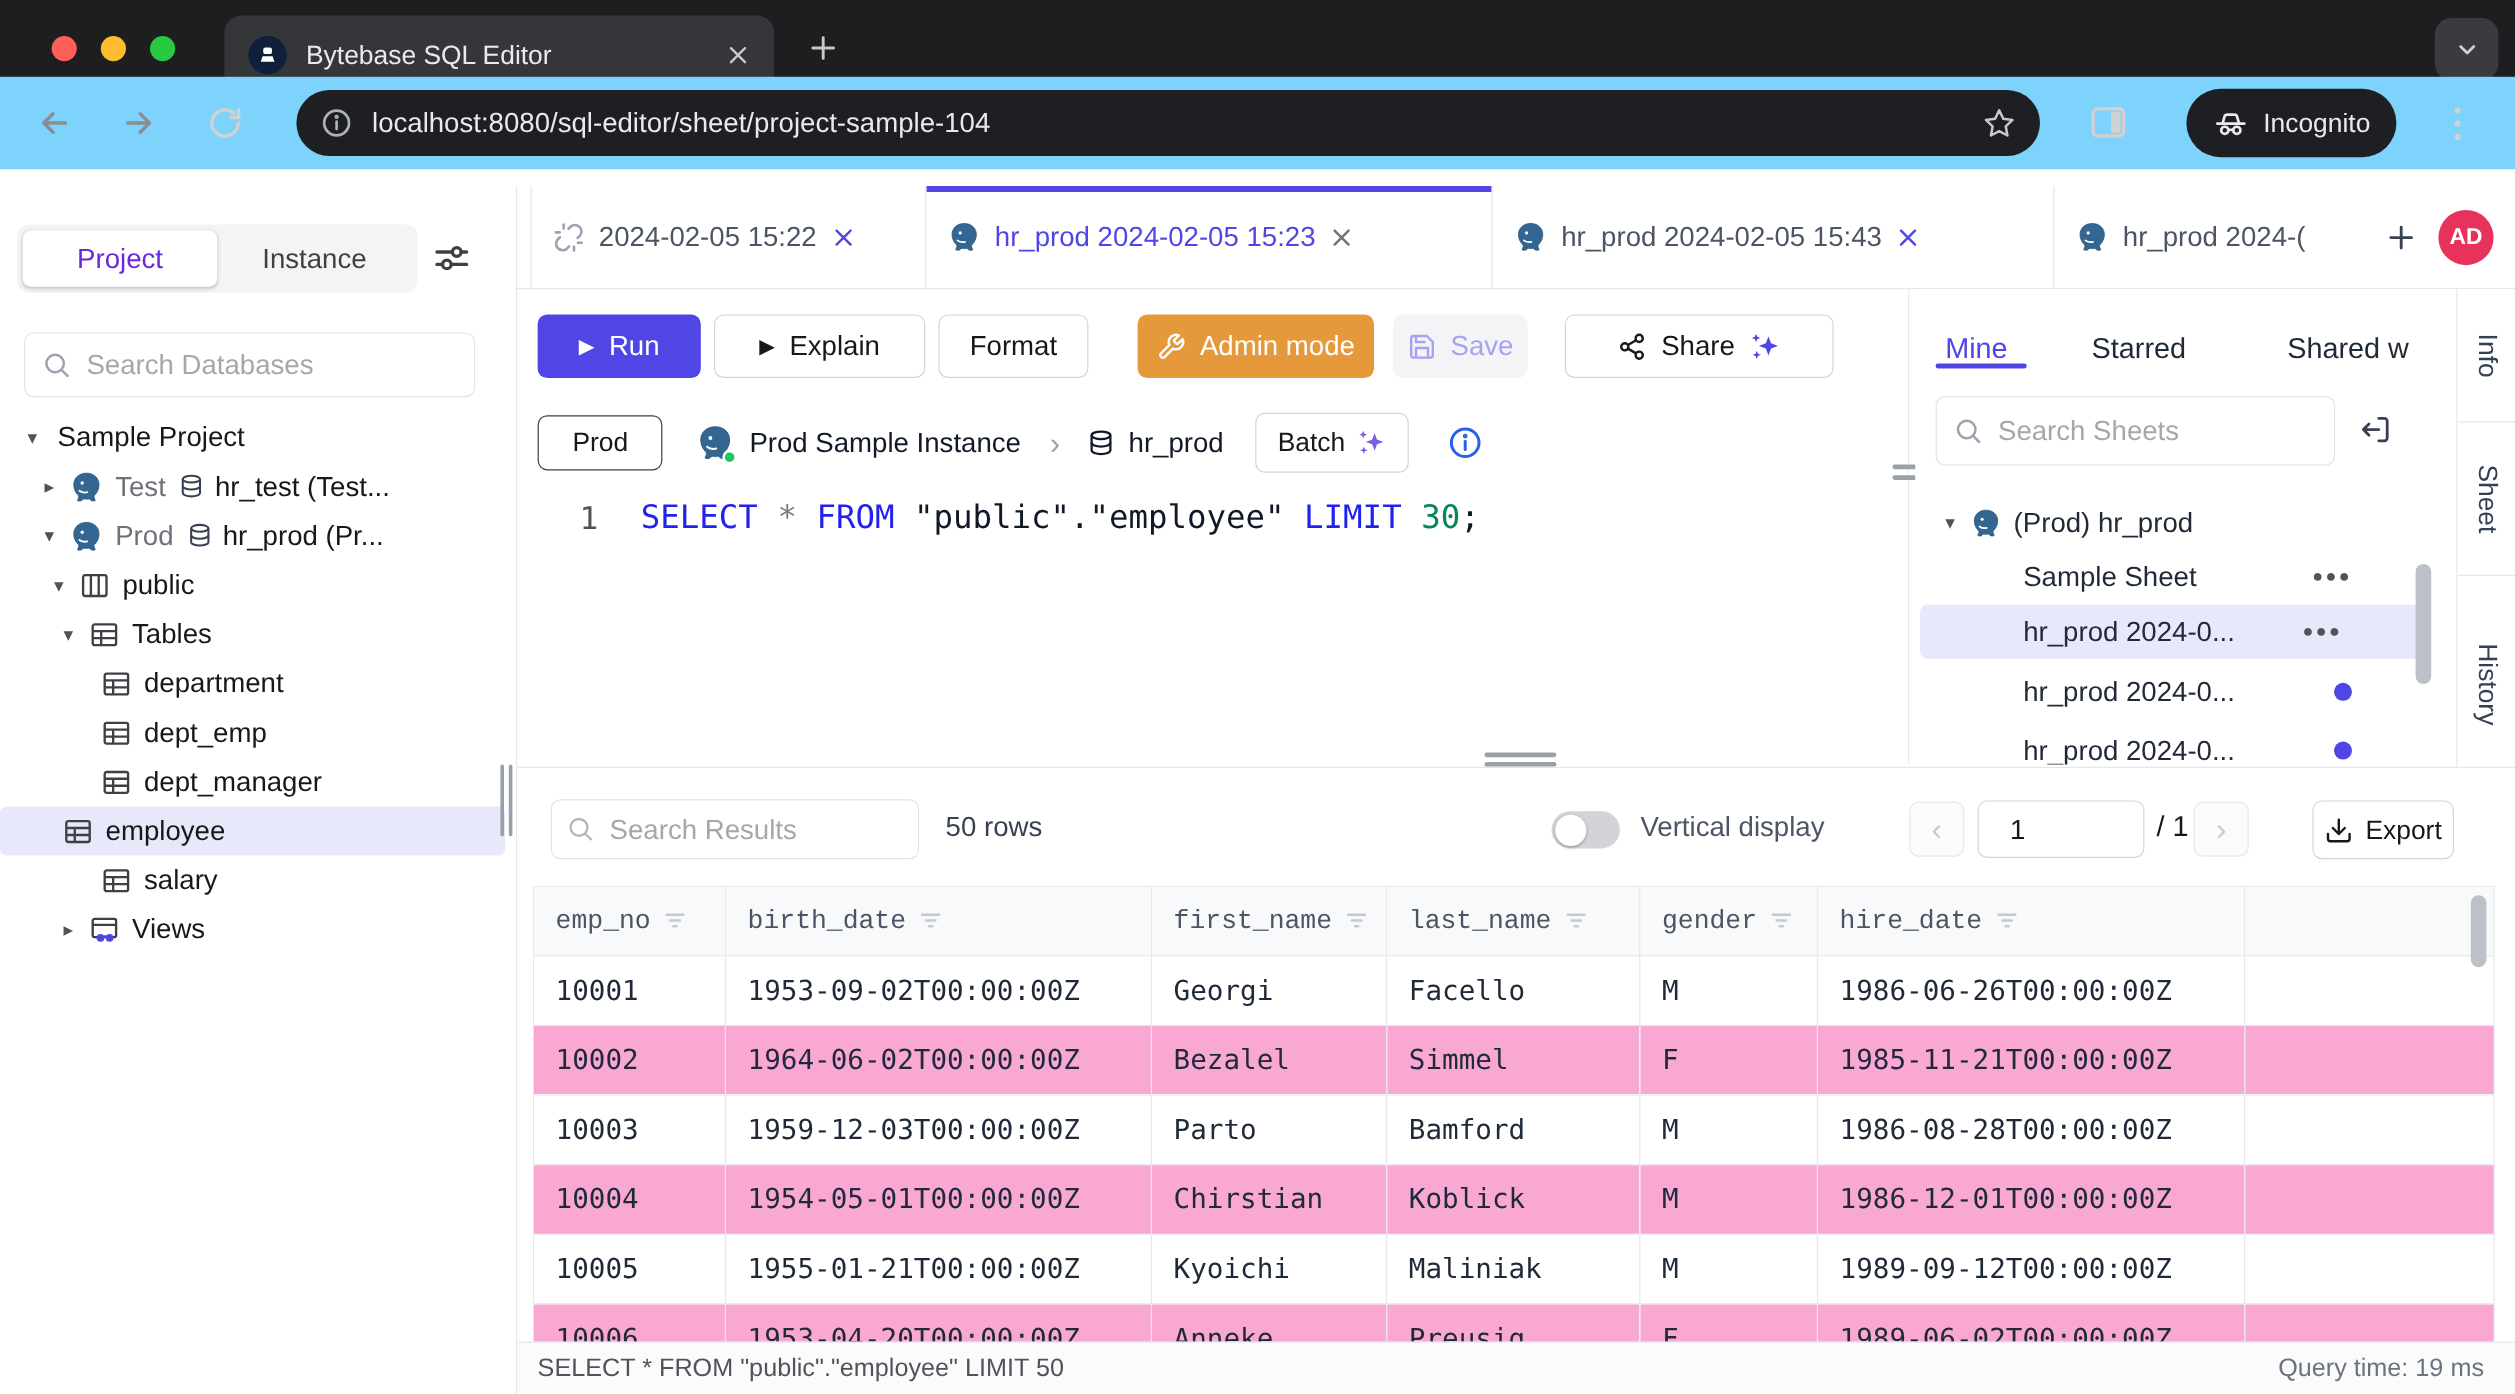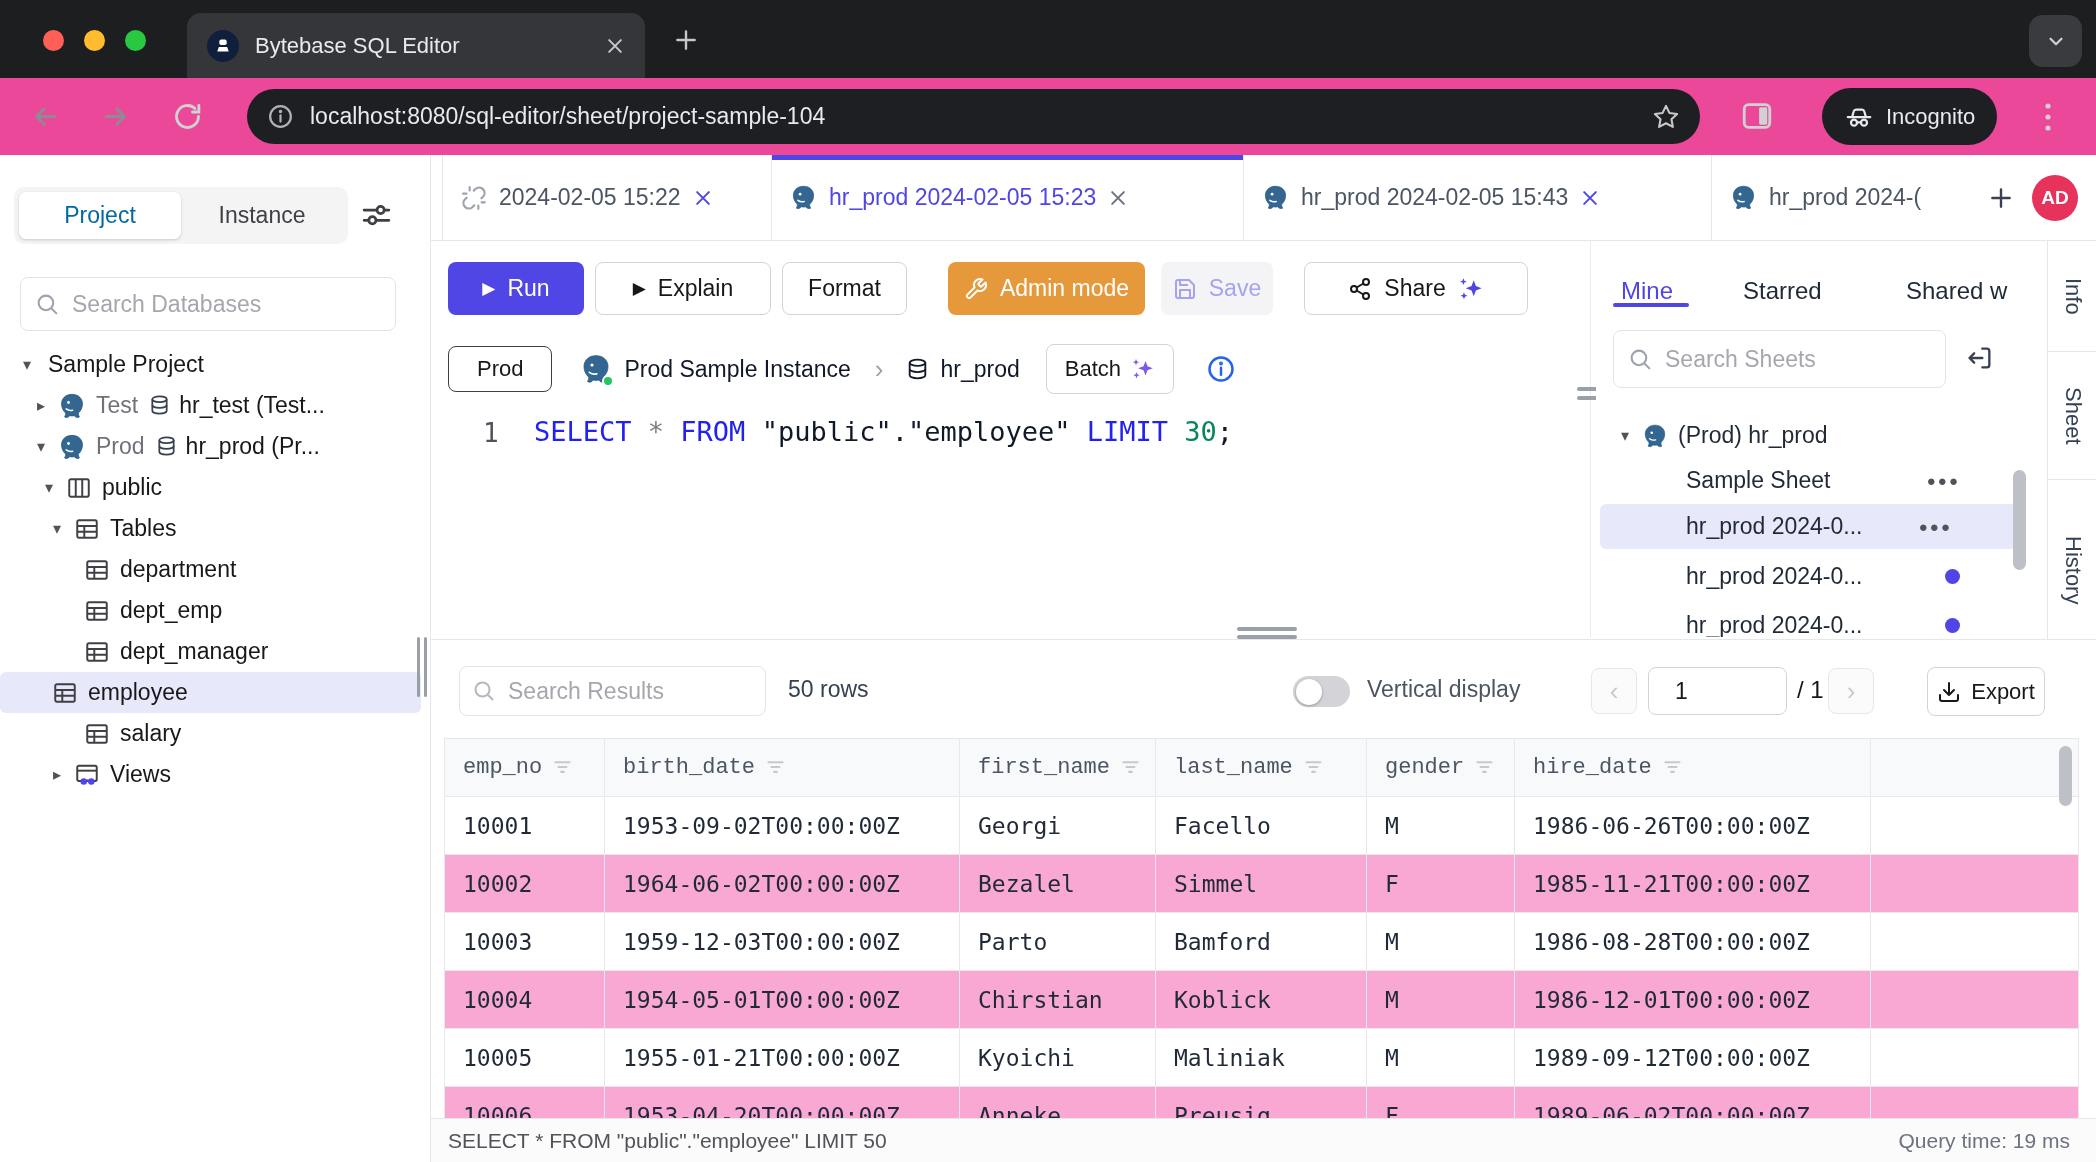--- a/index.html
+++ b/index.html
@@ -9,33 +9,33 @@
   svg.ic { display:block; }
 
   
   .chrome { position:absolute; top:0; left:0; width:2096px; height:155px; }
   .tabstrip { position:absolute; top:0; left:0; right:0; height:78px; background:#1d1e20; }
   .light { display:inline-block; width:21px; height:21px; border-radius:50%; margin-right:20px; }
   .btab { position:absolute; left:187px; top:13px; width:458px; height:65px; background:#35363a; border-radius:14px 14px 0 0; display:flex; align-items:center; padding:0 20px; }
   .btab-title { color:#e8eaed; font-size:22px; flex:1; margin-left:16px; white-space:nowrap; overflow:hidden; }
   .favicon { width:32px; height:32px; border-radius:50%; background:#101f3c; display:flex; align-items:center; justify-content:center; flex:0 0 32px; }
   .tabsearch { position:absolute; right:14px; top:15px; width:53px; height:52px; background:#3a3b3f; border-radius:14px; display:flex; align-items:center; justify-content:center; }
-  .navbar { position:absolute; top:78px; left:0; right:0; height:77px; background:#ec4899; display:flex; align-items:center;padding-left:47px; }
+  .navbar { position:absolute; top:64px; left:0; right:0; height:77px; background:#7dd3fc; display:flex; align-items:center;padding-left:47px; }
   .omnibox { position:absolute; left:247px; top:11px; width:1453px; height:55px; background:#1e1f22; border-radius:28px; display:flex; align-items:center; padding:0 20px; }
   .url { color:#e8eaed; font-size:23px; margin-left:16px; flex:1; white-space:nowrap; overflow:hidden; }
   .incog { position:absolute; left:1822px; top:10px; height:57px; min-width:174px; background:#1e1f22; border-radius:29px; display:flex; align-items:center; justify-content:center; gap:12px; padding:0 22px; color:#e8eaed; font-size:22px; }
 
   
   .app { position:absolute; top:155px; left:0; width:2096px; height:1007px; background:#fff; }
 
   
   .sidebar { position:absolute; left:0; top:0; width:421px; height:1007px; background:#fff; overflow:hidden; }
   .seg-track { position:absolute; left:14px; top:32px; width:334px; height:57px; background:#f4f4f5; border-radius:10px; display:flex; padding:5px; }
   .seg { flex:1; display:flex; align-items:center; justify-content:center; font-size:23px; color:#3f3f46; border-radius:7px; }
-  .seg.active { background:#fff; color:#0369a1; box-shadow:0 1px 3px rgba(0,0,0,.18); }
+  .seg.active { background:#fff; color:#6d28d9; box-shadow:0 1px 3px rgba(0,0,0,.18); }
   .search-box { display:flex; align-items:center; gap:12px; border:1px solid #e4e4e7; border-radius:8px; background:#fff; }
   .search-box input { border:none; outline:none; font-size:23px; color:#18181b; width:100%; background:transparent; font-family:"Liberation Sans", sans-serif; }
   .search-box input::placeholder { color:#a6a6ae; }
   .sb-search { position:absolute; left:20px; top:122px; width:376px; height:54px; padding:0 14px; }
   .tree { position:absolute; left:0; top:189px; right:0; }
   .trow { height:41px; display:flex; align-items:center; font-size:23px; color:#18181b; white-space:nowrap; }
   .trow.sel { background:#e8e8fb; border-radius:6px; }
   .tw { color:#52525b; font-size:16px; width:18px; text-align:center; flex:0 0 18px; }
   .env { color:#71717a; }
   .tree .gap { display:inline-block; }

